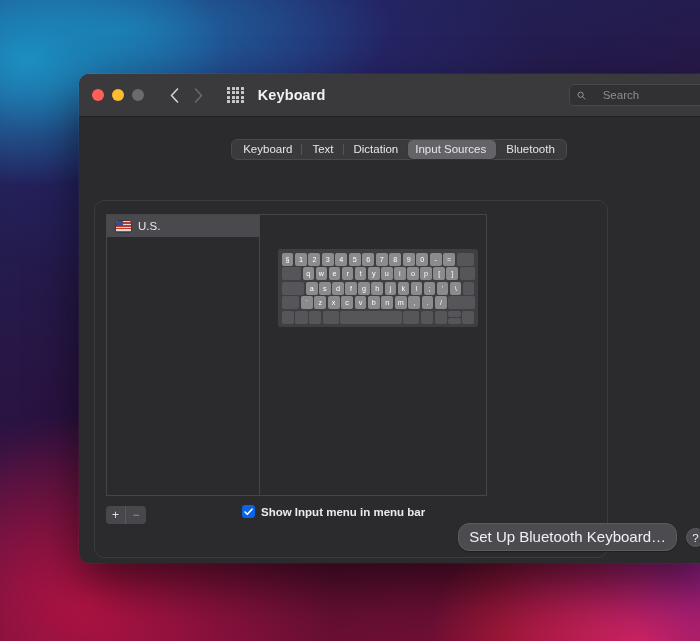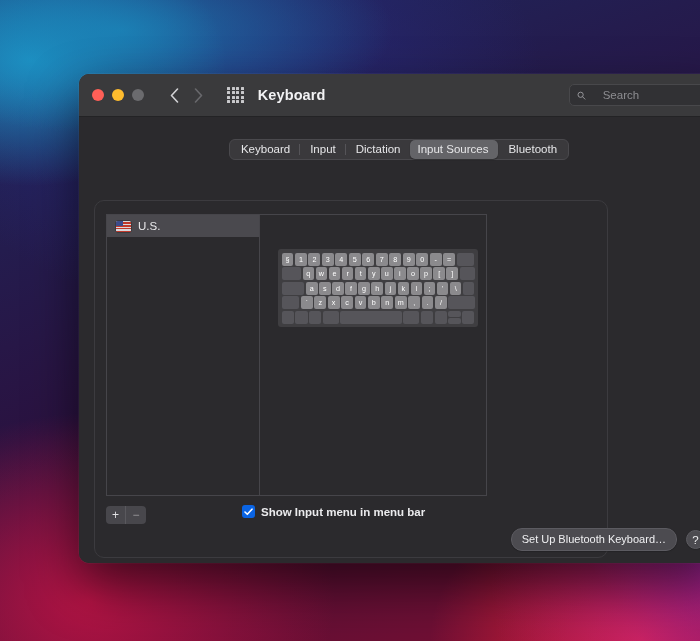--- a/index.html
+++ b/index.html
@@ -315,21 +315,21 @@
     bottom: 12px;
     display: flex;
     align-items: center;
     gap: 9px;
   }
   #bt-button {
     background: #4c4b50;
     border: 0.5px solid #5c5b61;
     border-radius: 11px;
     color: #f0f0f2;
-    font-size: 11px;
+    font-size: 15px;
     padding: 4px 10px 5px;
     box-shadow: 0 0.5px 1px rgba(0,0,0,0.3);
     white-space: nowrap;
     font-family: "Liberation Sans", sans-serif;
   }
   #help-button {
     width: 19px; height: 19px;
     border-radius: 50%;
     background: #4c4b50;
     border: 0.5px solid #5c5b61;
@@ -396,21 +396,21 @@
       </svg>
       <input id="search-input" type="text" placeholder="Search" style="">
     </div>
   </div>
 
   <div id="body">
 
     <div id="tabbar">
       <div id="tabs">
         <div class="tab">Keyboard</div>
-        <div class="tab">Input</div>
+        <div class="tab">Text</div>
         <div class="tab">Dictation</div>
         <div class="tab active">Input Sources</div>
         <div class="tab">Bluetooth</div>
       </div>
     </div>
 
     <div id="panel">
 
       <div id="splitbox">
 

